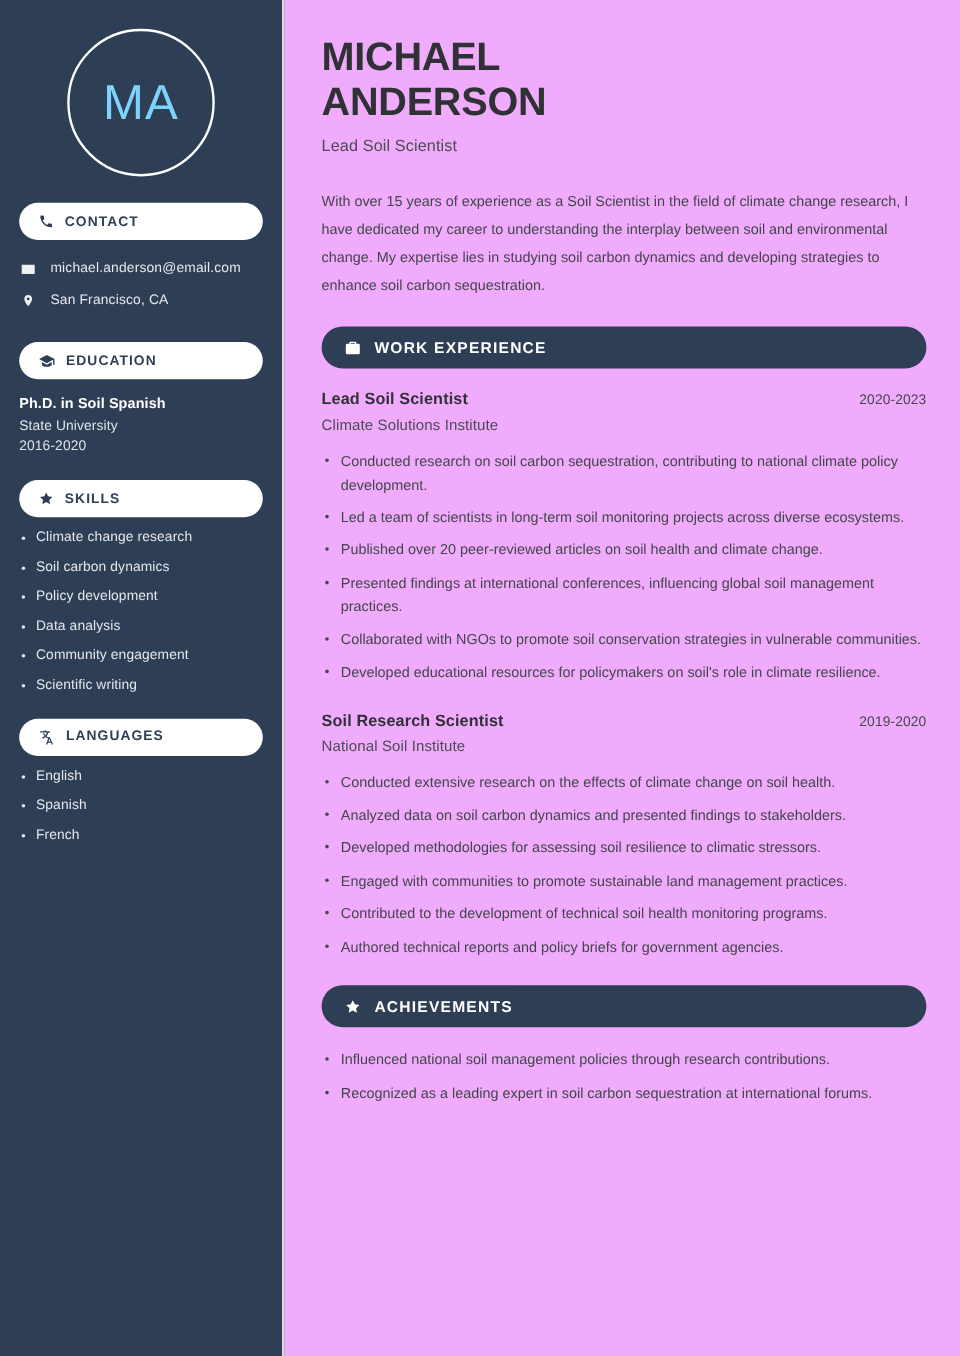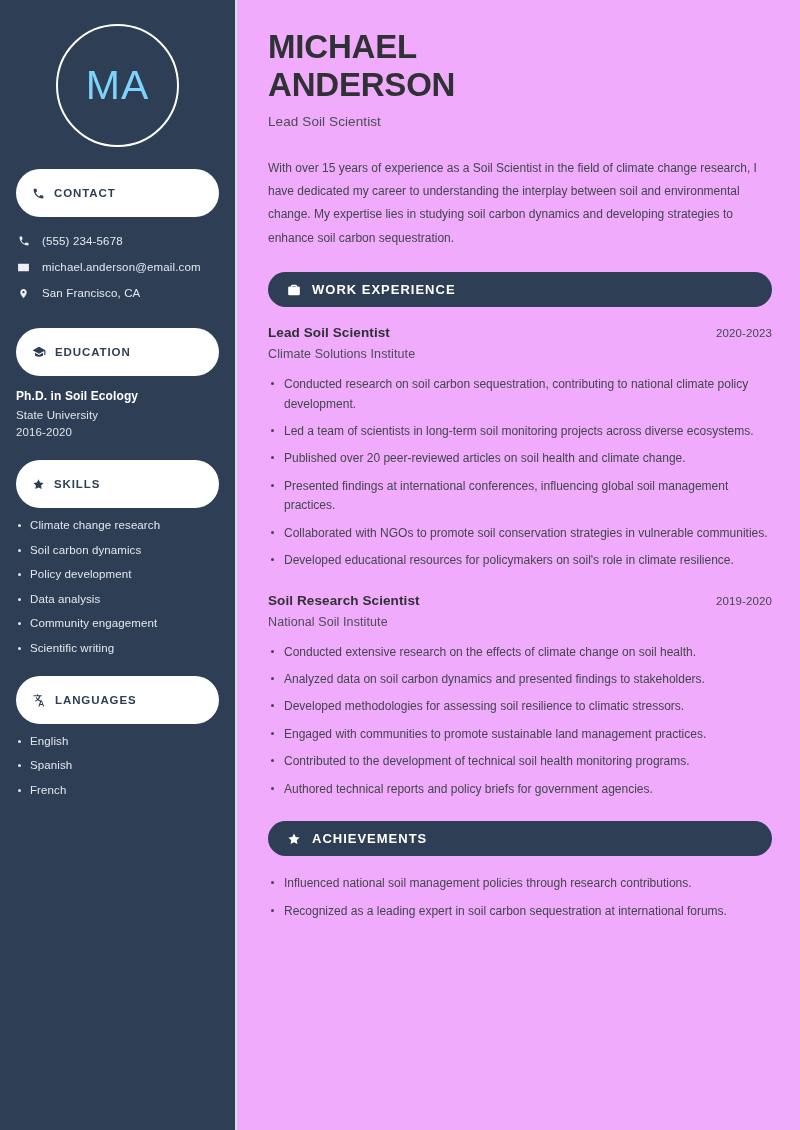--- a/index.html
+++ b/index.html
@@ -48,21 +48,21 @@
     color: #7dd3fc;
     font-size: 41px;
     font-weight: 400;
     letter-spacing: 1px;
     line-height: 1;
   }
 
   .side-badge {
     background: #ffffff;
     border-radius: 999px;
-    height: 48px;
+    height: 31px;
     display: flex;
     align-items: center;
     gap: 9px;
     padding: 12px 16px;
     margin-top: 22px;
   }
   .side-badge .badge-label {
     color: #2e3e54;
     font-size: 11.5px;
     font-weight: bold;
@@ -241,28 +241,20 @@
         <svg width="13" height="13" viewBox="0 0 24 24" fill="#2e3e54">
             <path d="M6.6 10.8c1.4 2.8 3.8 5.1 6.6 6.6l2.2-2.2c.3-.3.7-.4 1-.2 1.1.4 2.4.6 3.6.6.6 0 1 .4 1 1V20c0 .6-.4 1-1 1C10.6 21 3 13.4 3 4c0-.6.4-1 1-1h3.5c.6 0 1 .4 1 1 0 1.3.2 2.5.6 3.6.1.4 0 .7-.2 1l-2.3 2.2z"></path>
           </svg>
       </span>
       <span class="badge-label">CONTACT</span>
     </div>
 
     <div class="contact-list">
       <div class="contact-item">
         <span class="icon">
-          <svg width="12" height="12" viewBox="0 0 24 24" fill="#eef0f4">
-              <path d="M6.6 10.8c1.4 2.8 3.8 5.1 6.6 6.6l2.2-2.2c.3-.3.7-.4 1-.2 1.1.4 2.4.6 3.6.6.6 0 1 .4 1 1V20c0 .6-.4 1-1 1C10.6 21 3 13.4 3 4c0-.6.4-1 1-1h3.5c.6 0 1 .4 1 1 0 1.3.2 2.5.6 3.6.1.4 0 .7-.2 1l-2.3 2.2z"></path>
-            </svg>
-        </span>
-        <span class="ctext">(555) 234-5678</span>
-      </div>
-      <div class="contact-item">
-        <span class="icon">
           <svg width="13" height="13" viewBox="0 0 24 24" fill="#eef0f4">
               <path d="M2 5h20v14H2V5zm10 7.2L3.6 6.5h16.8L12 12.2z"></path>
             </svg>
         </span>
         <span class="ctext">michael.anderson@email.com</span>
       </div>
       <div class="contact-item">
         <span class="icon">
           <svg width="11" height="13" viewBox="0 0 24 24" fill="#eef0f4">
               <path d="M12 2C8.1 2 5 5.1 5 9c0 5.2 7 13 7 13s7-7.8 7-13c0-3.9-3.1-7-7-7zm0 9.5A2.5 2.5 0 1 1 12 6.5a2.5 2.5 0 0 1 0 5z"></path>
@@ -275,21 +267,21 @@
     <div class="side-badge">
       <span class="icon">
         <svg width="14" height="14" viewBox="0 0 24 24" fill="#2e3e54">
             <path d="M12 3 1 9l11 6 9-4.9V17h2V9L12 3zM5 13.2V17c0 1.7 3.1 3 7 3s7-1.3 7-3v-3.8l-7 3.8-7-3.8z"></path>
           </svg>
       </span>
       <span class="badge-label">EDUCATION</span>
     </div>
 
     <div class="edu-block">
-      <div class="edu-degree">Ph.D. in Soil Ecology</div>
+      <div class="edu-degree">Ph.D. in Soil Spanish</div>
       <div class="edu-school">State University</div>
       <div class="edu-years">2016-2020</div>
     </div>
 
     <div class="side-badge">
       <span class="icon">
         <svg width="13" height="13" viewBox="0 0 24 24" fill="#2e3e54">
             <path d="M12 2.5l2.9 6 6.6.9-4.8 4.6 1.2 6.5-5.9-3.1-5.9 3.1L7.3 14 2.5 9.4l6.6-.9 2.9-6z"></path>
           </svg>
       </span>

